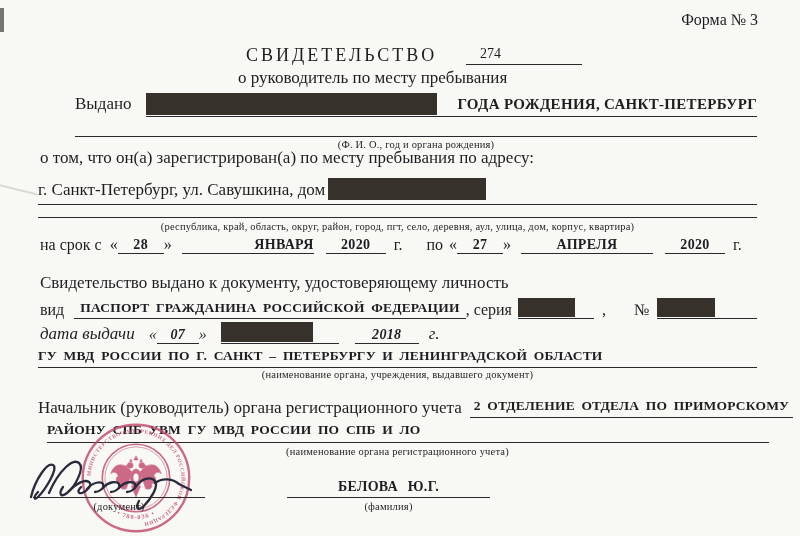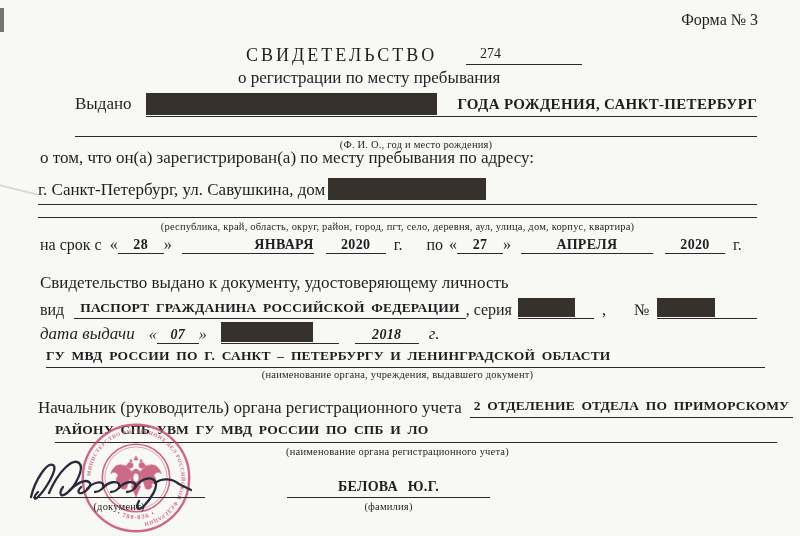--- a/index.html
+++ b/index.html
@@ -11,46 +11,46 @@
   .abs{position:absolute;}
   .t17{font-size:17px;}
   .t16{font-size:16px;}
   .cap{font-size:10.5px; color:#26262a; letter-spacing:0.2px; text-align:center;}
   .rule{border-top:1.4px solid #2a2a2e; height:0;}
   .u{border-bottom:1.4px solid #2a2a2e;}
   .box{background:#37312b;}
   .fillval{font-weight:bold; letter-spacing:0.3px;}
   .row{display:flex; align-items:flex-end;}
   .c{text-align:center;}
-  .typed{font-weight:bold; font-size:13.5px; letter-spacing:0.2px; word-spacing:3px; white-space:nowrap;margin-left:8px;}
+  .typed{font-weight:bold; font-size:13.5px; letter-spacing:0.2px; word-spacing:3px; white-space:nowrap;}
   .nw{white-space:nowrap;}
   .edge-mark{background:#4a4a48; opacity:.75;}
   .scratch{background:#dcd8d3; height:1.5px; transform:rotate(14deg);}
 </style>
 </head>
 <body>
 
 <div class="page">
 
   <div class="abs edge-mark" style="left:0;top:8px;width:4px;height:24px;"></div>
   <div class="abs scratch" style="left:-8px;top:188px;width:46px;"></div>
 
   <div class="abs t16" style="right:42px;top:11px;">Форма № 3</div>
 
   <div class="abs" style="left:246px;top:45px;font-size:18px;letter-spacing:3px;">СВИДЕТЕЛЬСТВО</div>
   <div class="abs u" style="left:466px;top:46px;width:102px;font-size:14px;padding:0 0 2px 14px;">274</div>
-  <div class="abs t17" style="left:238px;top:68px;">о регистрации по месту пребывания</div>
+  <div class="abs t17" style="left:238px;top:68px;">о руководитель по месту пребывания</div>
 
   <div class="abs t17" style="left:75px;top:94px;">Выдано</div>
   <div class="abs row u" style="left:146px;top:93px;width:611px;padding-bottom:1px;">
     <div class="box" style="width:310px;height:22px;"></div>
     <div class="fillval nw" style="font-size:15px;padding-left:20px;line-height:22px;">ГОДА РОЖДЕНИЯ, САНКТ-ПЕТЕРБУРГ</div>
   </div>
   <div class="abs rule" style="left:75px;top:136px;width:682px;"></div>
-  <div class="abs cap" style="left:75px;top:139px;width:682px;">(Ф. И. О., год и место рождения)</div>
+  <div class="abs cap" style="left:75px;top:139px;width:682px;">(Ф. И. О., год и органа рождения)</div>
 
   <div class="abs t17" style="left:40px;top:148px;">о том, что он(а) зарегистрирован(а) по месту пребывания по адресу:</div>
   <div class="abs row u" style="left:38px;top:178px;width:719px;padding-bottom:4px;">
     <div class="t17 nw">г. Санкт-Петербург, ул. Савушкина, дом</div>
     <div class="box" style="width:158px;height:22px;margin-left:3px;"></div>
   </div>
   <div class="abs rule" style="left:38px;top:217px;width:719px;"></div>
   <div class="abs cap" style="left:38px;top:221px;width:719px;">(республика, край, область, округ, район, город, пгт, село, деревня, аул, улица, дом, корпус, квартира)</div>
 
   <div class="abs row t16" style="left:40px;top:236px;width:717px;">

